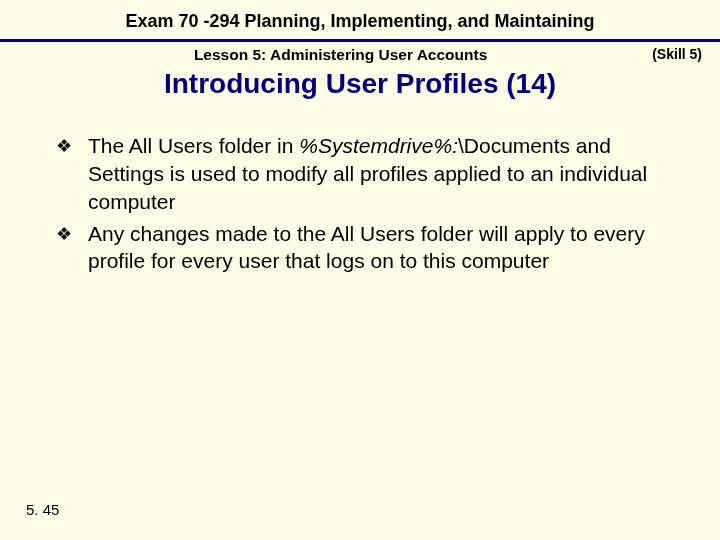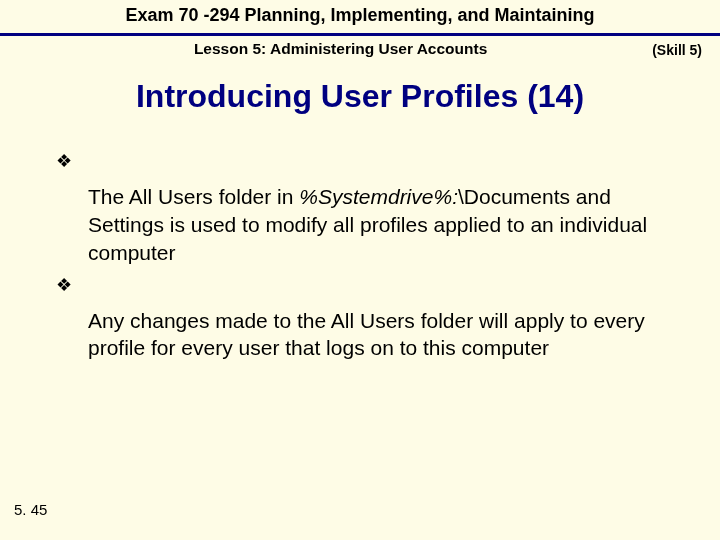--- a/index.html
+++ b/index.html
@@ -4,54 +4,54 @@
   <style>
     * { margin: 0; padding: 0; box-sizing: border-box; }
     html, body { width: 720px; height: 540px; overflow: hidden; }
     body {
       background: #fefce6;
       font-family: Arial, Helvetica, sans-serif;
       position: relative;
     }
     .header {
       text-align: center;
-      padding: 4px 40px 6px;
+      padding: 10px 40px 6px;
       border-bottom: 3px solid #000080;
     }
     .header-title {
       font-weight: bold;
       font-size: 18px;
       line-height: 1.3;
       color: #000;
     }
     .subheader {
       display: flex;
-      align-items: flex-end;
+      align-items: flex-start;
       padding: 4px 18px 4px 0;
       gap: 31px;
     }
     .lesson {
       flex: 1;
       text-align: center;
       font-weight: bold;
       font-size: 15.5px;
       color: #000;
       padding-left: 60px;
     }
     .skill {
       font-weight: bold;
       font-size: 14px;
       color: #000;
     }
     .slide-title {
       text-align: center;
       font-weight: bold;
-      font-size: 32px;
+      font-size: 28px;
       color: #000080;
-      margin-top: 16px;
+      margin-top: 0;
       margin-bottom: 32px;
     }
     .content {
       padding: 0 46px 0 56px;
     }
     .bullet-item {
       display: flex;
       align-items: flex-start;
       margin-bottom: 4px;
     }
@@ -61,27 +61,26 @@
       font-size: 18px;
       color: #000;
       line-height: 28px;
       text-align: left;
     }
     .bullet-text {
       flex: 1;
       font-size: 21px;
       line-height: 1.32;
       color: #000;
-      margin-top: 36px;
     }
     .italic { font-style: italic; }
     .footer {
       position: absolute;
       bottom: 22px;
-      left: 0;
+      left: 12px;
       right: 0;
       display: flex;
       justify-content: space-between;
       align-items: flex-end;
       padding: 0 30px 0 14px;
     }
     .page-num {
       font-size: 15px;
       color: #000;
     }

